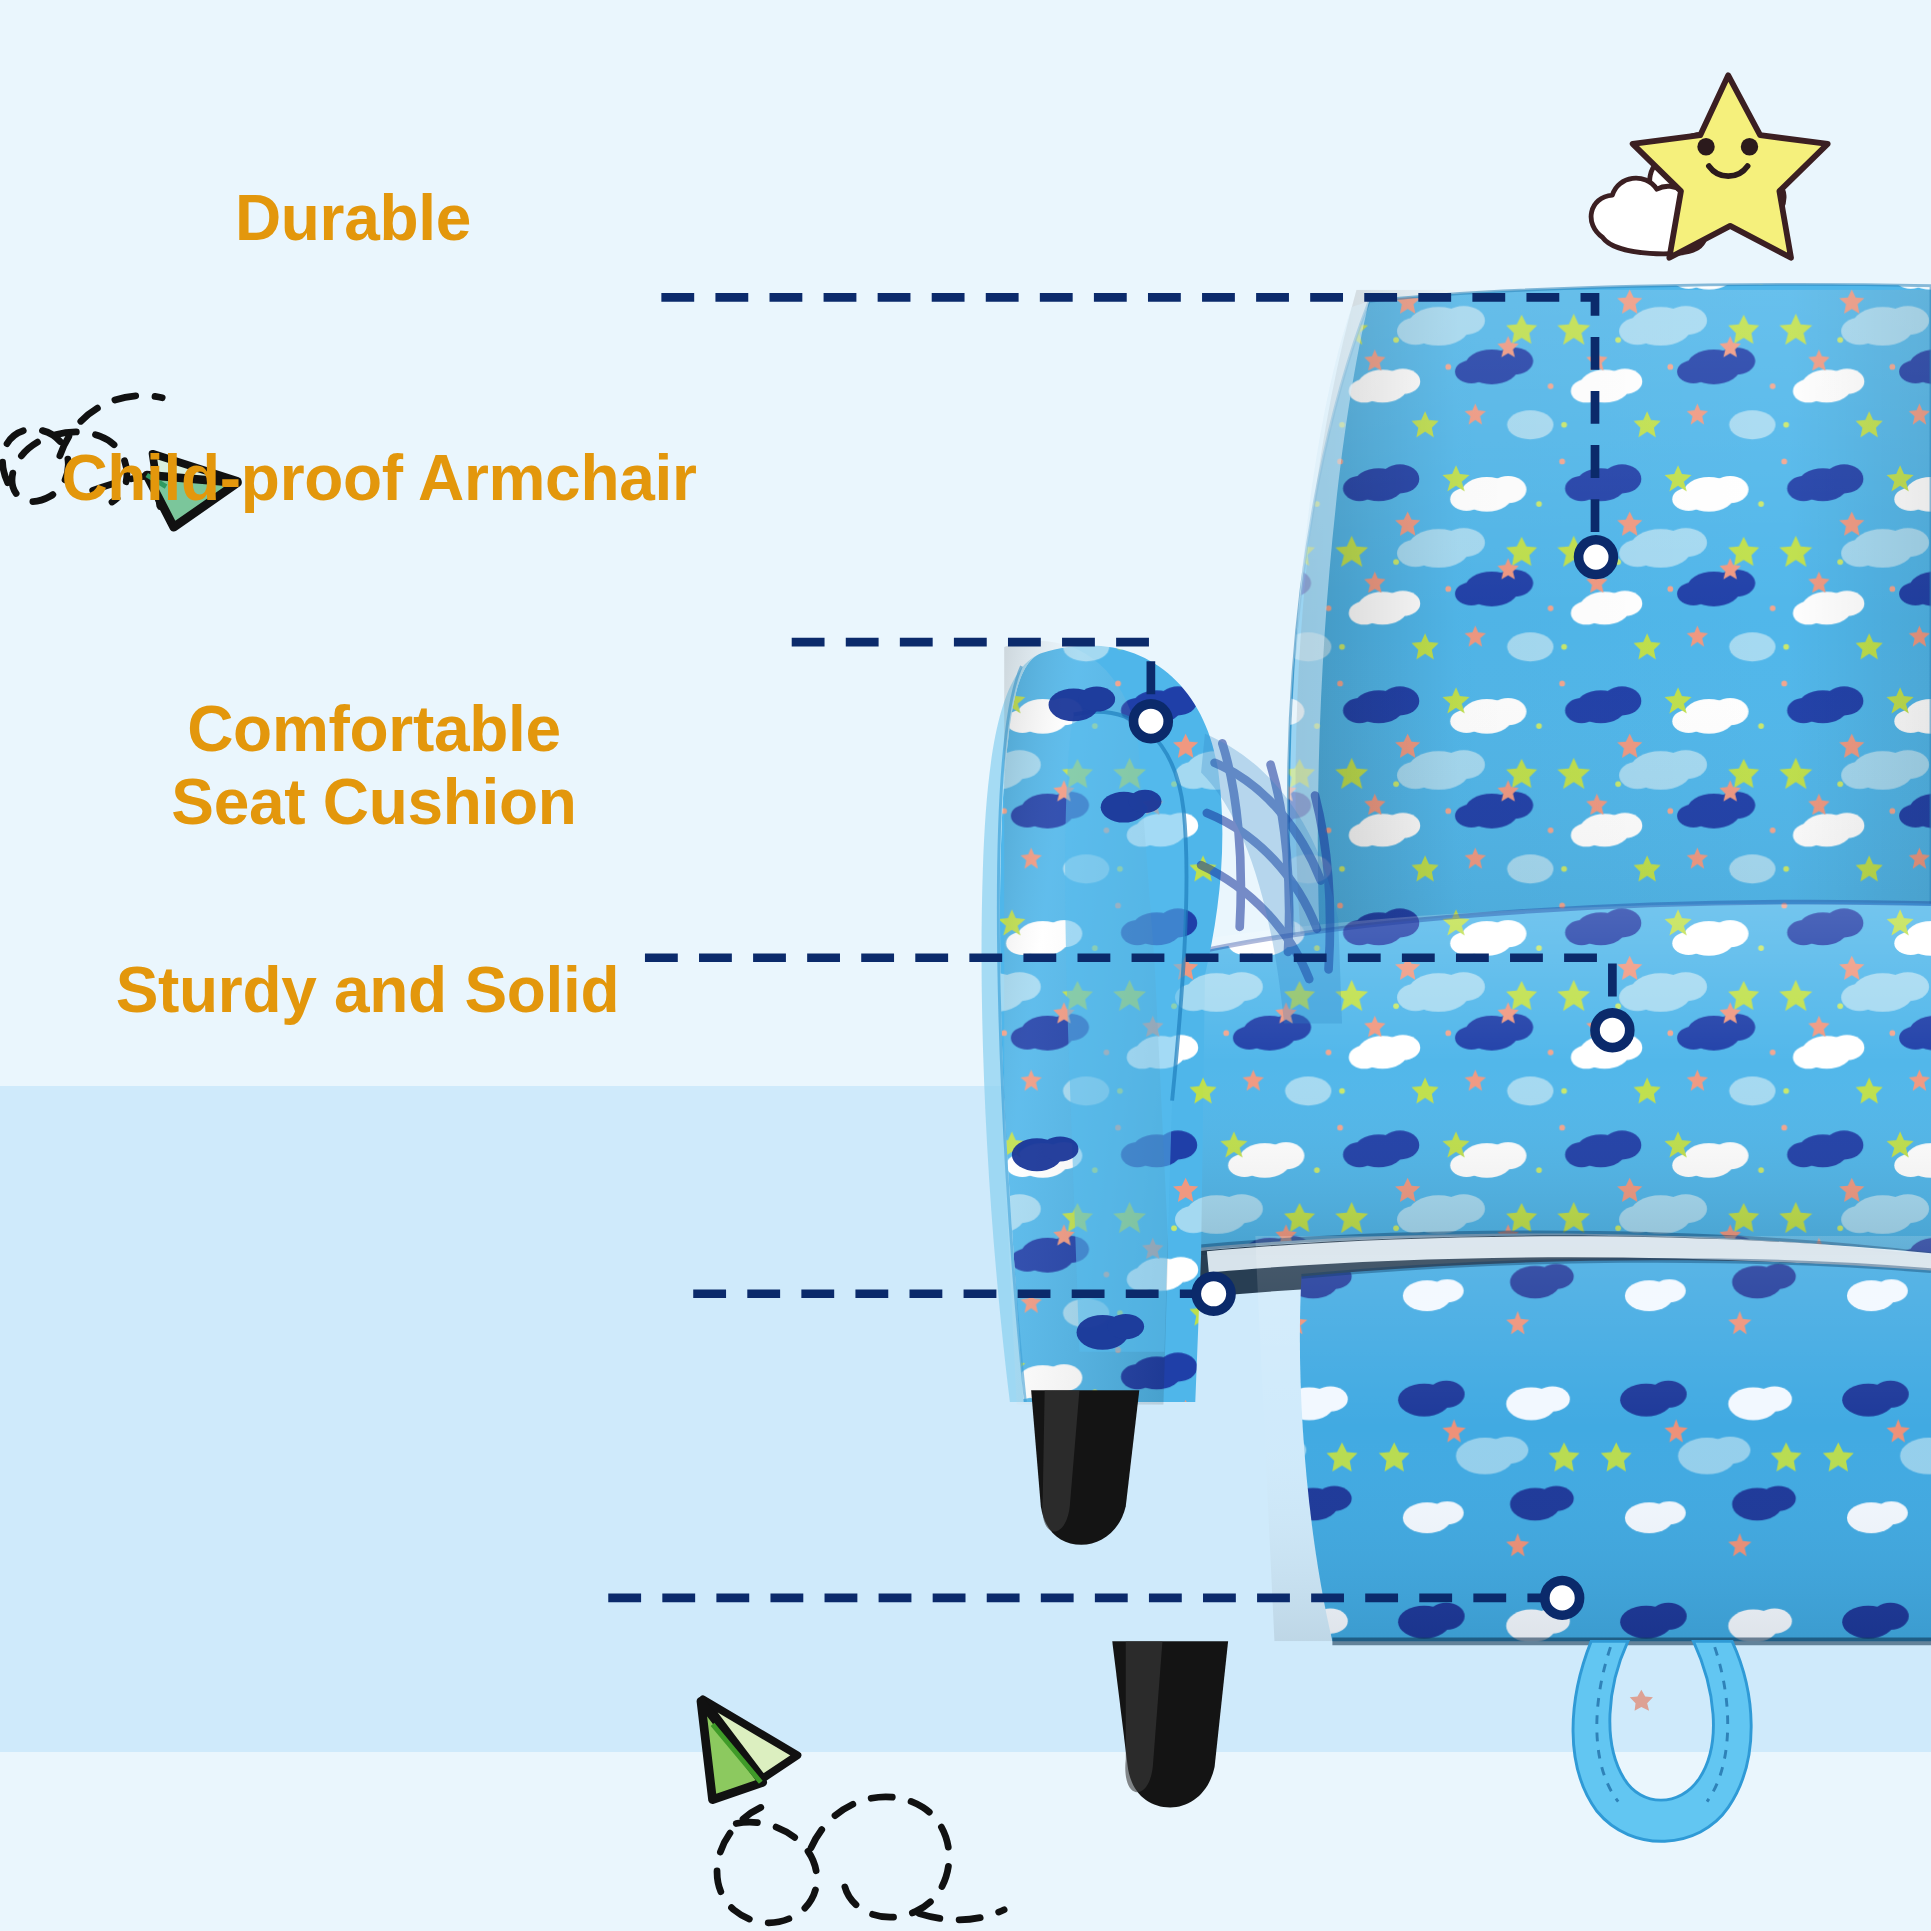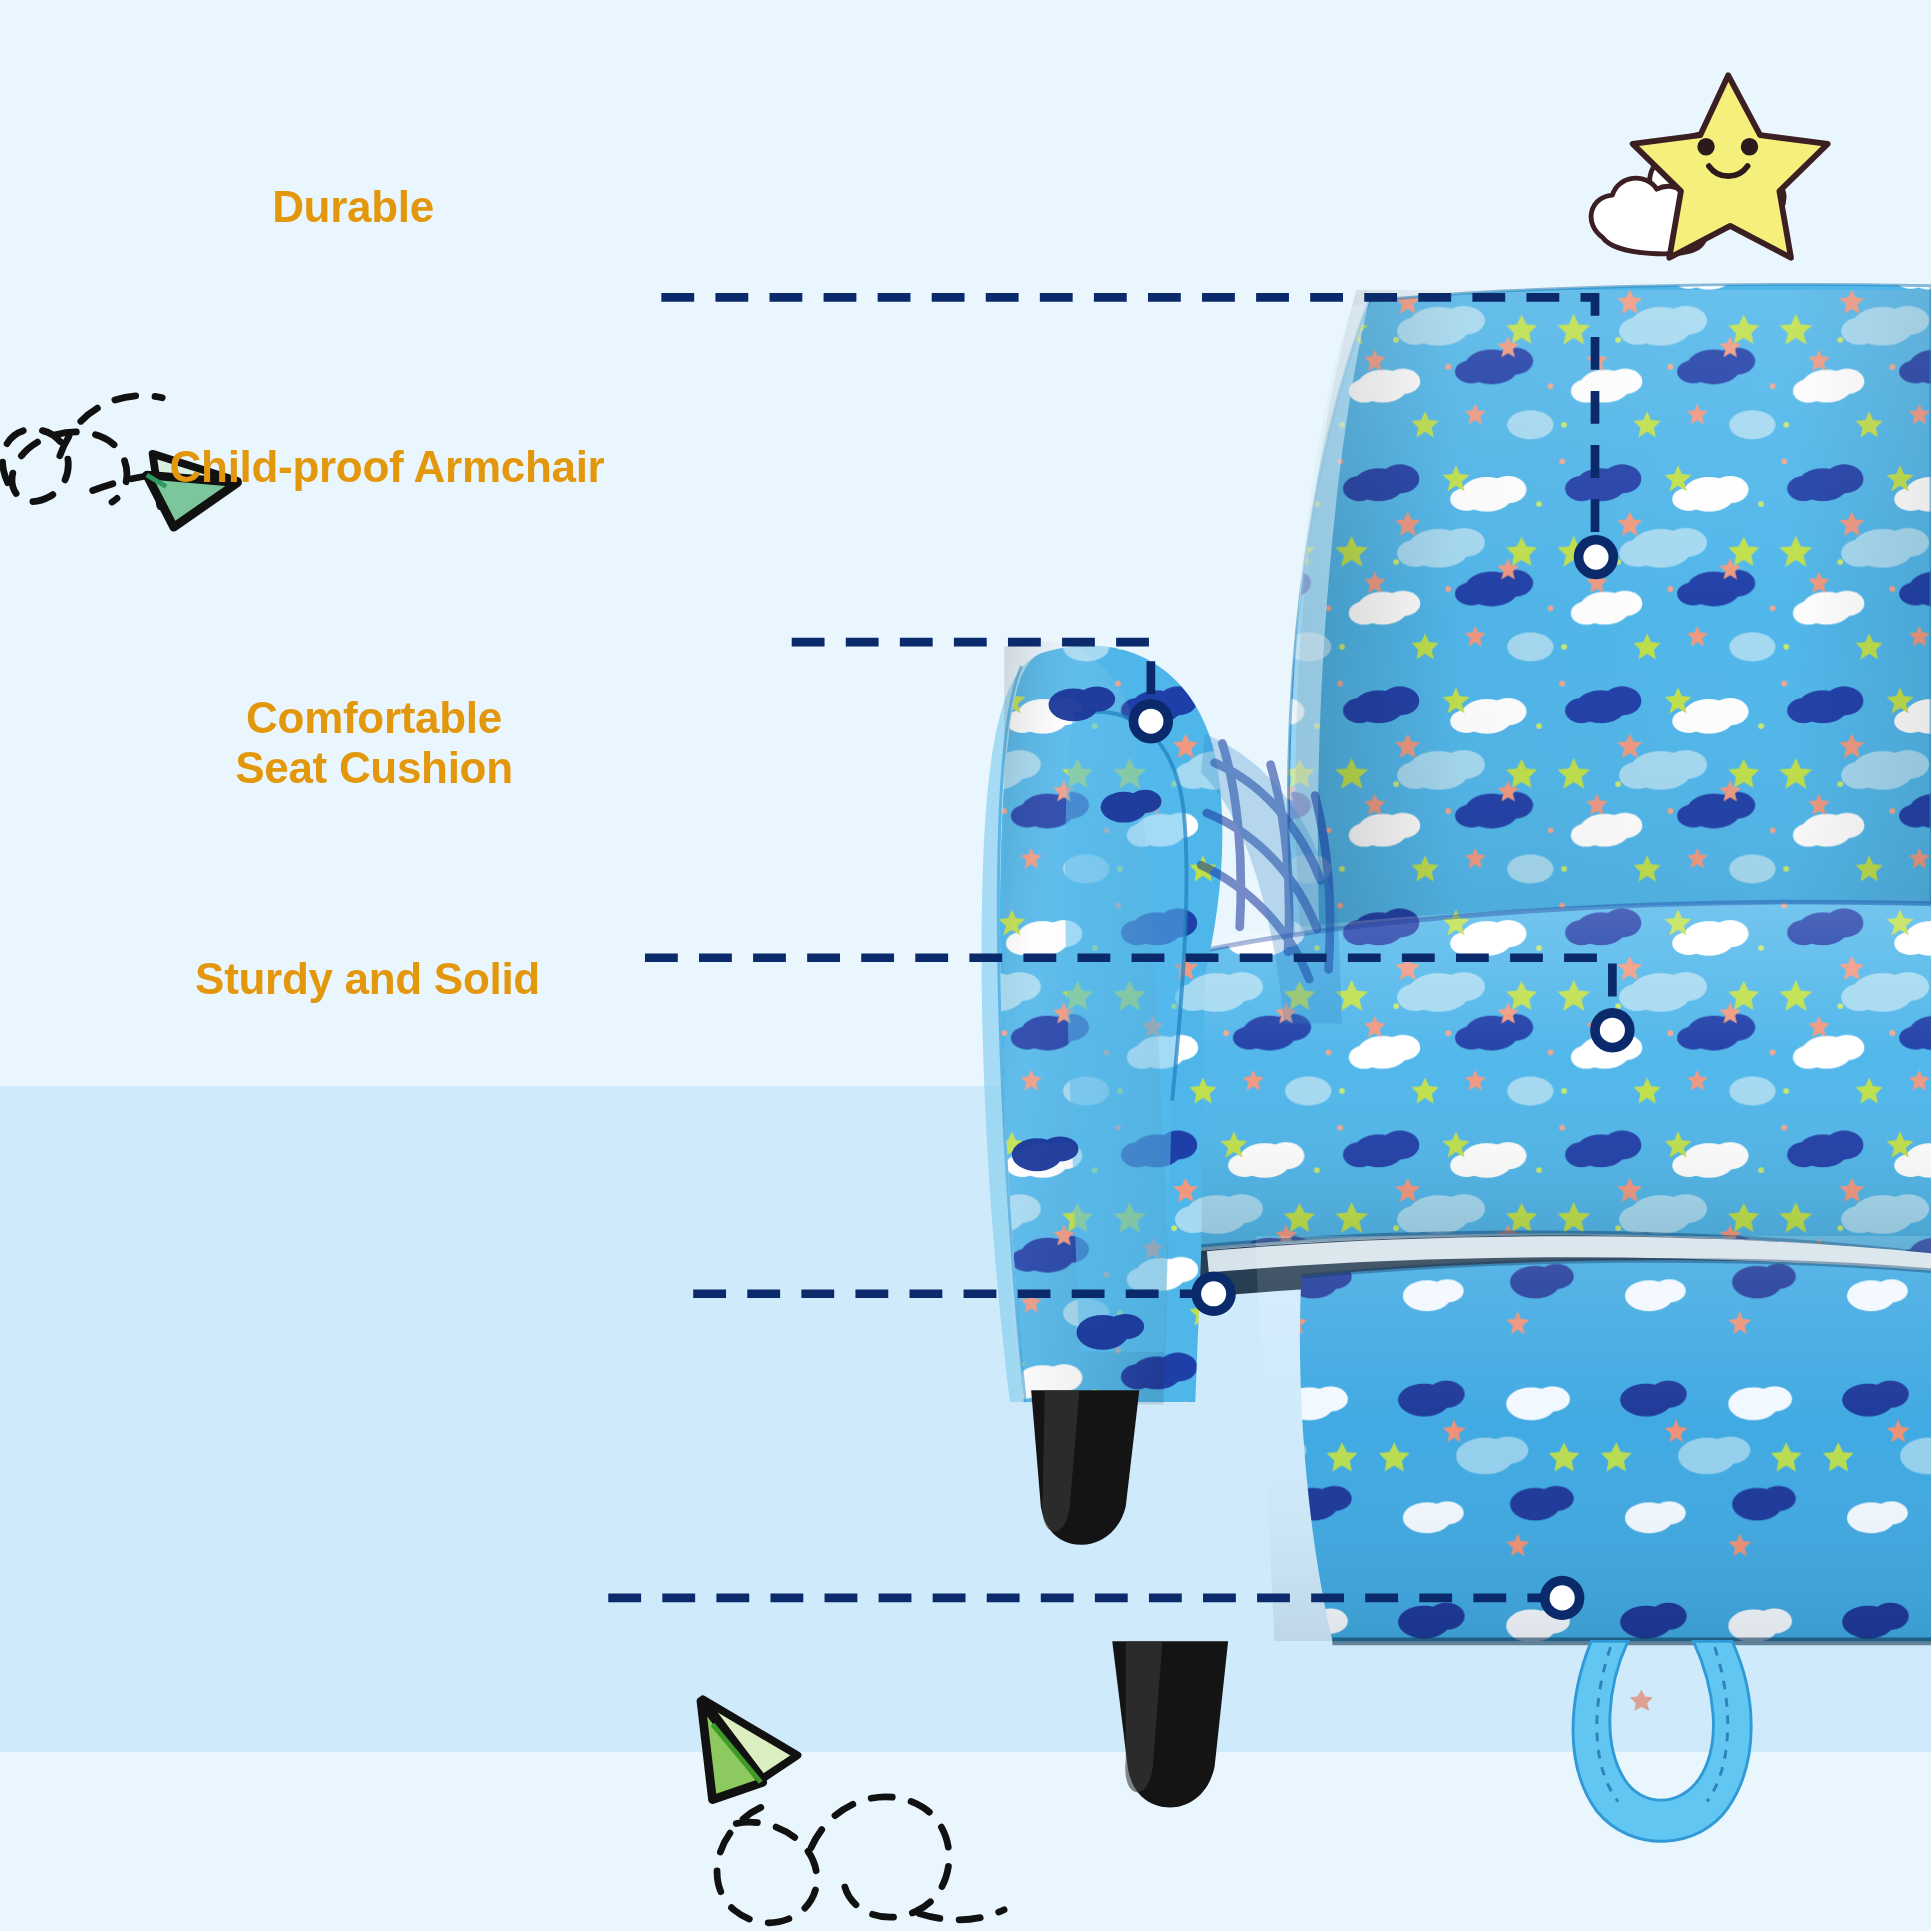--- a/index.html
+++ b/index.html
@@ -22,30 +22,30 @@
   #chair-layer{z-index:3;}
   #callout-layer{z-index:5;}
   #deco-layer{z-index:6;}
 
   
   .callout{
     position:absolute;
     z-index:7;
     color:#E3970C;
     font-weight:bold;
-    font-size:44px;
+    font-size:64px;
     line-height:1.14;
     text-align:center;
     letter-spacing:-0.3px;
     white-space:nowrap;
   }
   .callout .ln{display:block;}
 
   #callout-0{left:97px; top:182px;  width:512px;}
-  #callout-1{left:49px;  top:442px;  width:676px;}
+  #callout-1{left:41px;  top:442px;  width:676px;}
   #callout-2{left:89px;  top:693px;  width:570px;}
   #callout-3{left:68px;  top:954px;  width:599px;}
   #callout-4{left:97px; top:1205px; width:531px;}
 </style>
 </head>
 <body>
 
 <div id="stage">
 
   <div class="band" id="band-top"></div>

